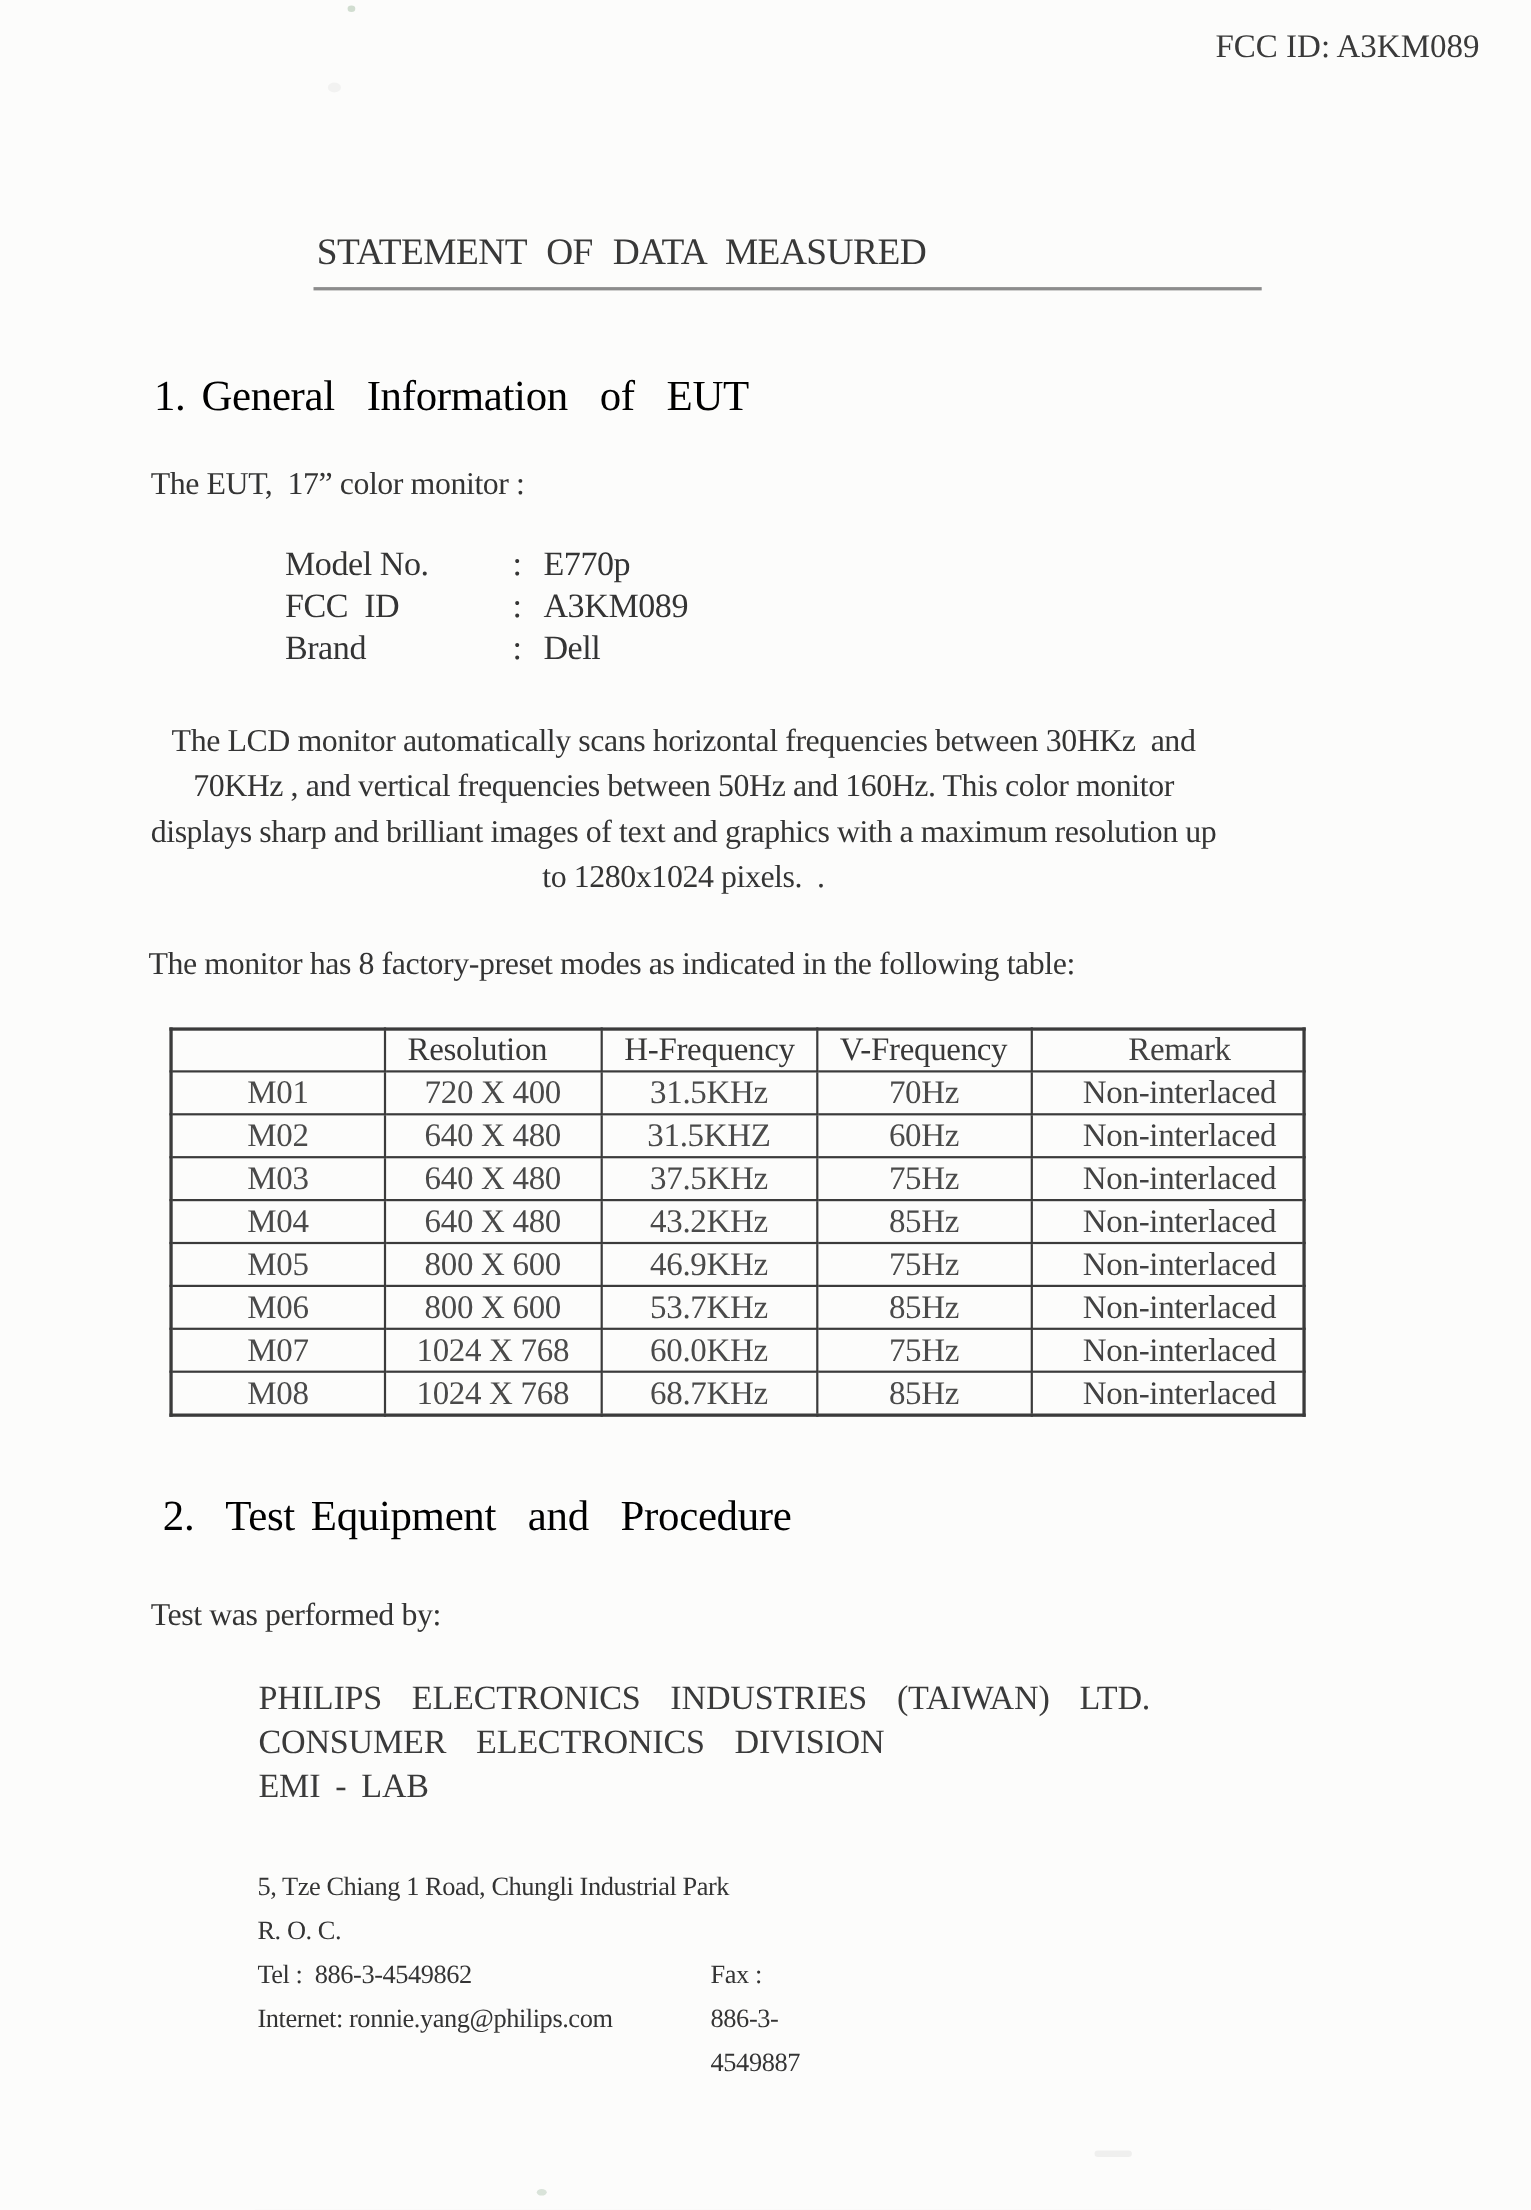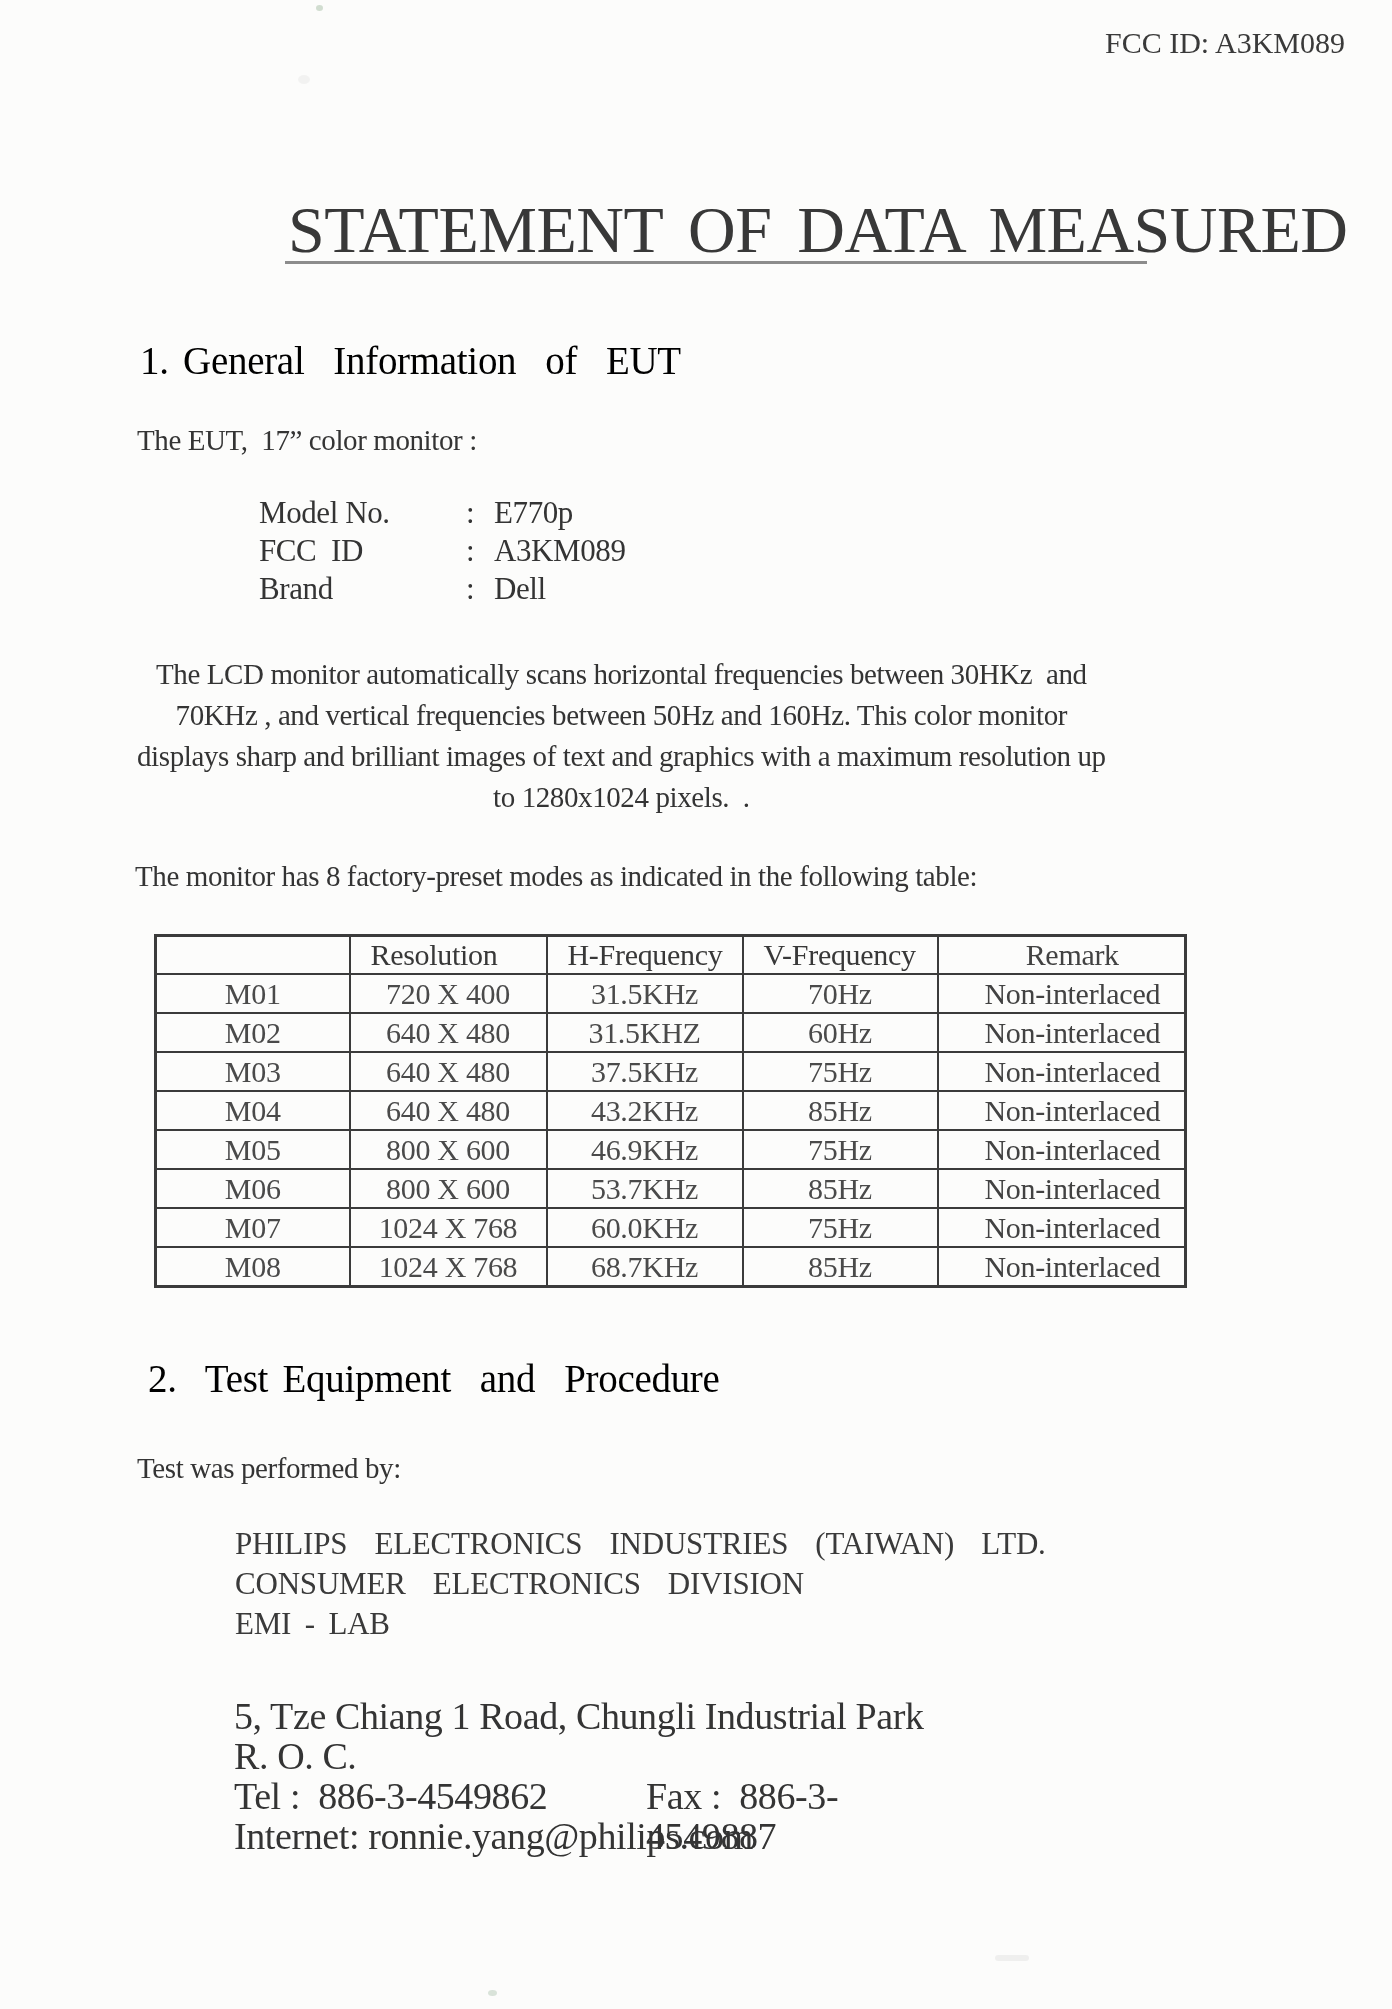--- a/index.html
+++ b/index.html
@@ -22,21 +22,21 @@
 
   .fcc-header {
     top: 26px;
     right: 47px;
     font-size: 30px;
     color: #3a3a3a;
   }
   .doc-title {
     top: 202px;
     left: 288px;
-    font-size: 66px;
+    font-size: 34px;
     line-height: 56px;
     word-spacing: 10px;
     letter-spacing: -0.5px;
     color: #383838;
   }
   .title-underline {
     top: 261px;
     left: 285px;
     width: 862px;
     height: 3px;
@@ -111,21 +111,21 @@
     left: 235px;
     font-size: 31px;
     letter-spacing: -0.2px;
     line-height: 40px;
     word-spacing: 6px;
     color: #3a3a3a;
   }
   .address {
     top: 1696px;
     left: 234px;
-    font-size: 38px;
+    font-size: 24px;
     letter-spacing: -0.4px;
     line-height: 40px;
   }
   .telfax-line { position: relative; height: 40px; }
   .fax-part { position: absolute; left: 412px; top: 0; }
 
   .speck {
     position: absolute;
     border-radius: 50%;
     pointer-events: none;

